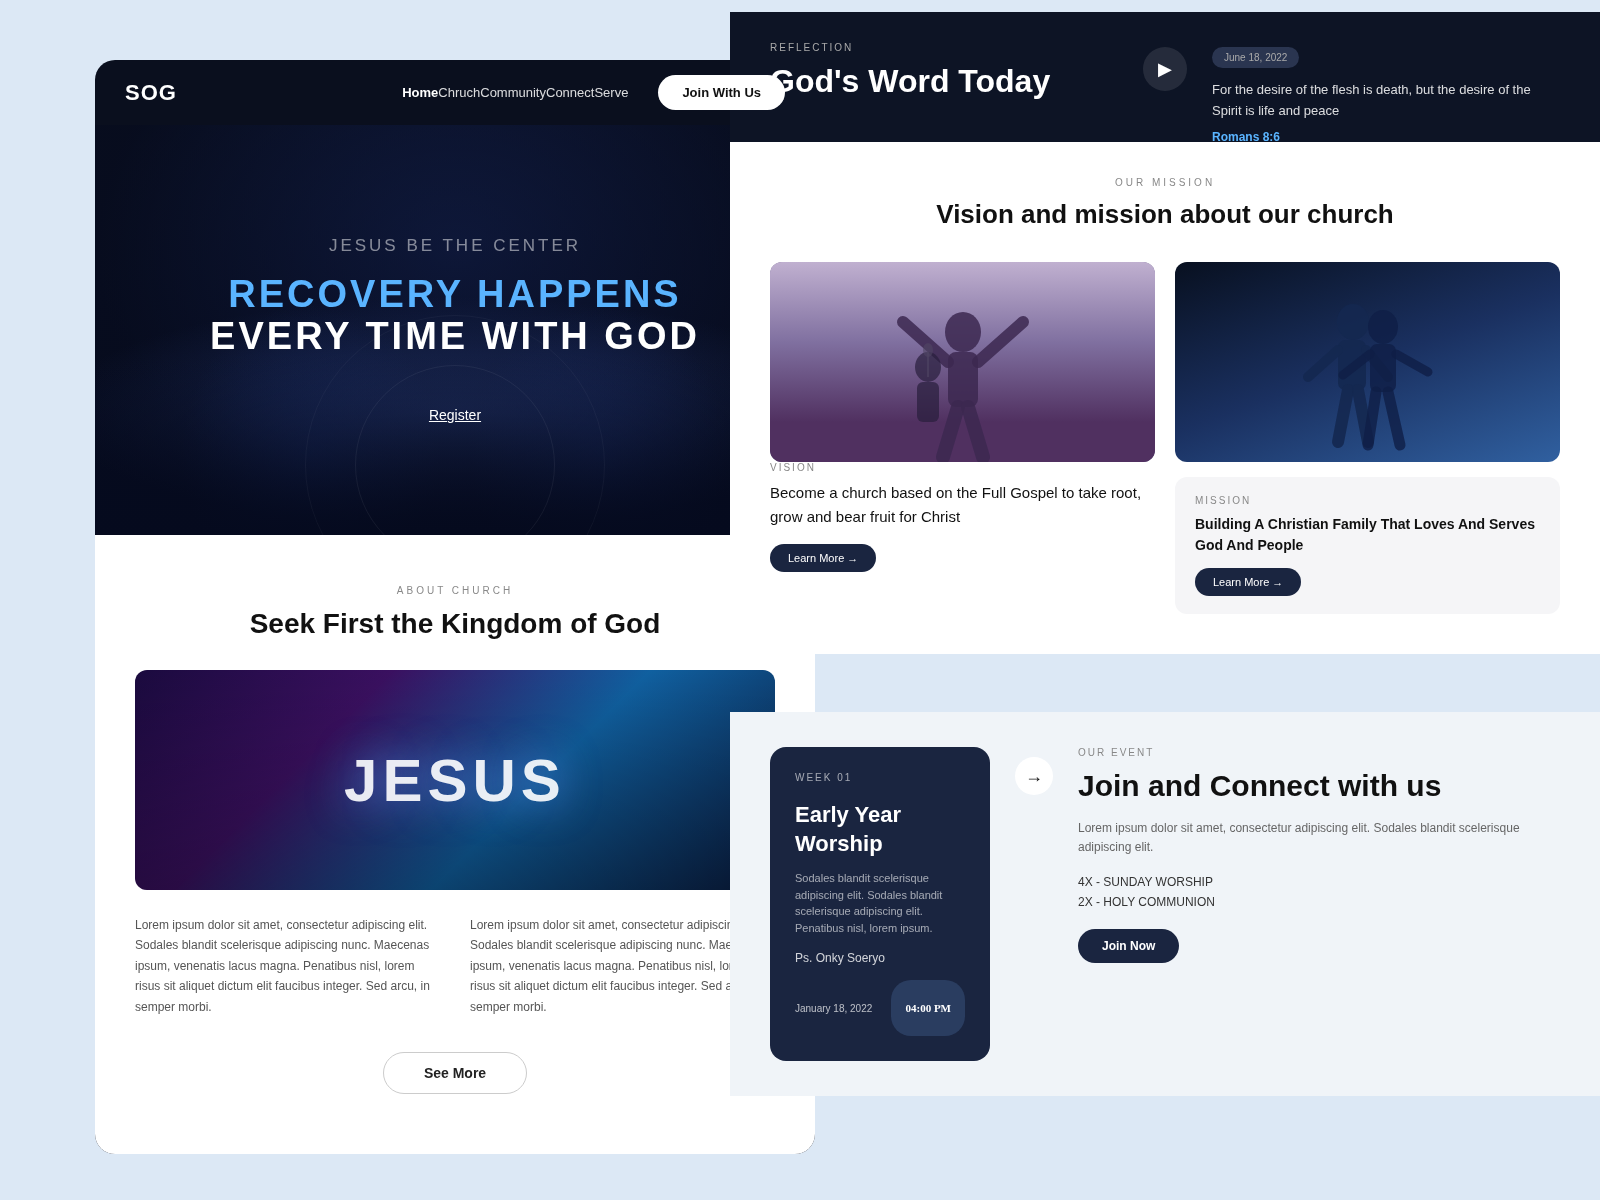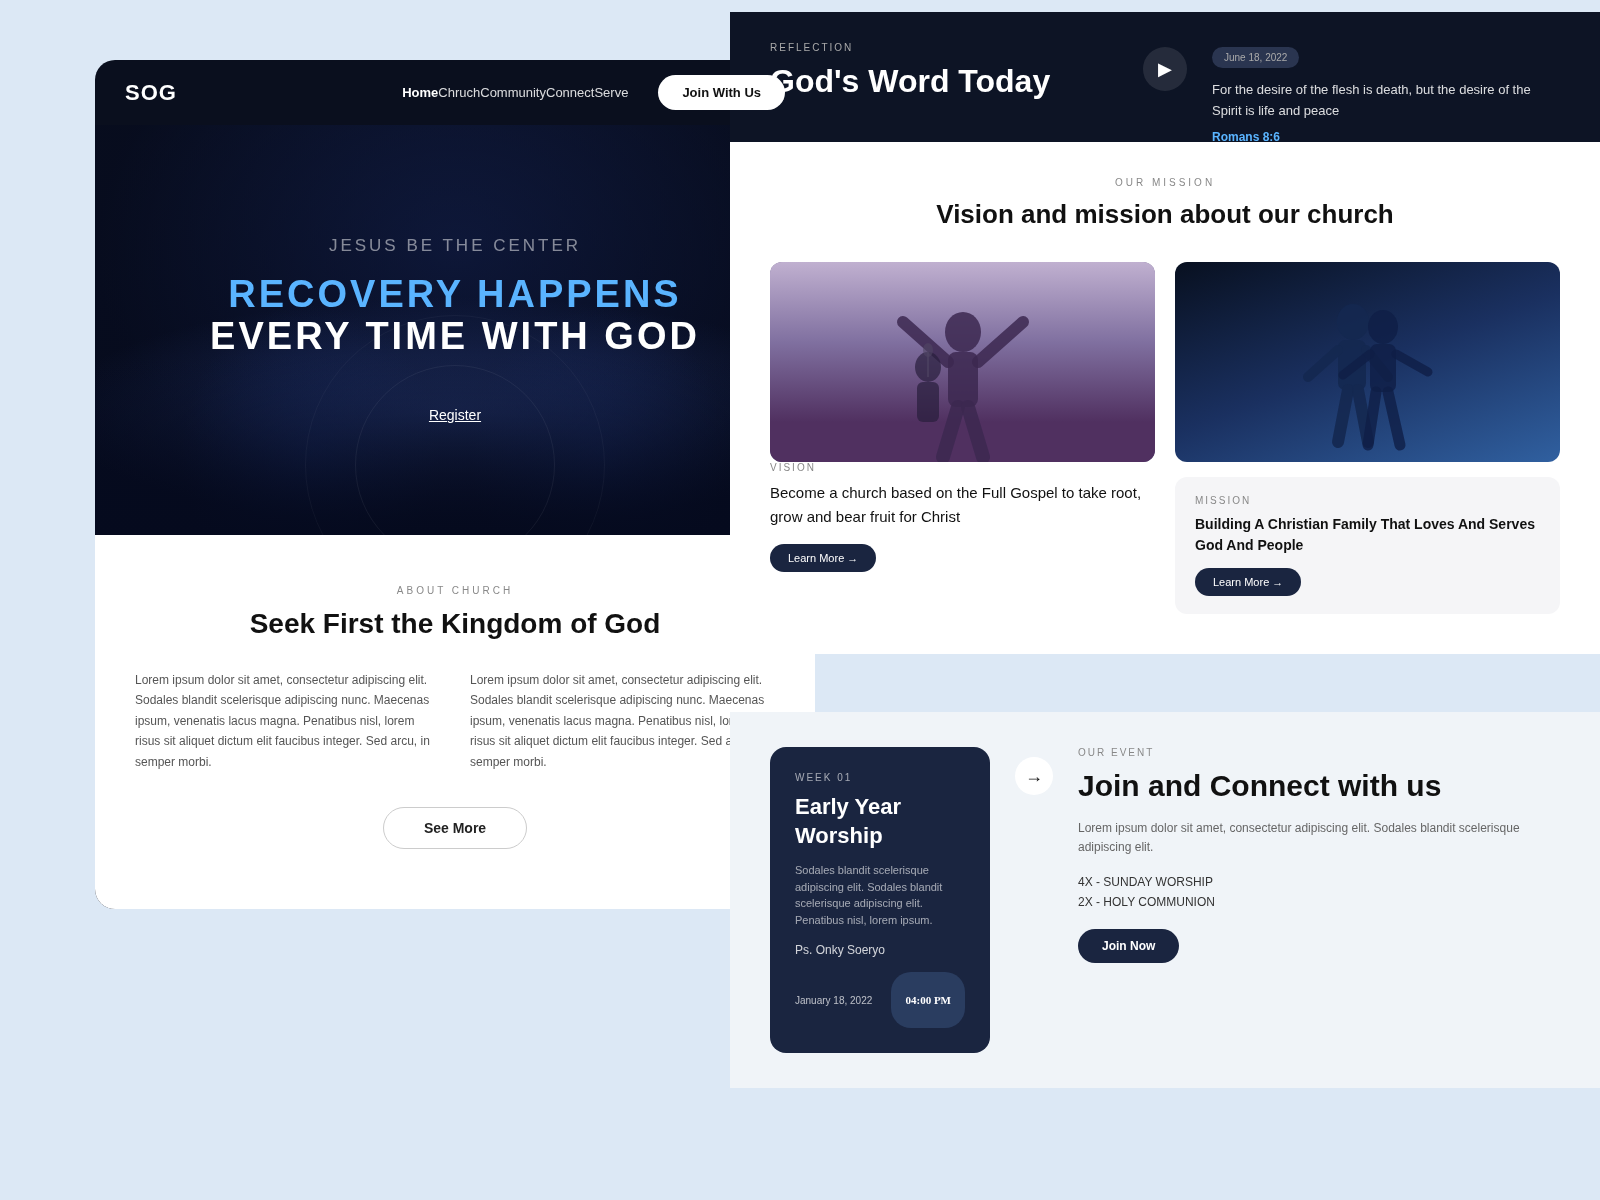--- a/index.html
+++ b/index.html
@@ -384,21 +384,21 @@
       width: 220px;
       flex-shrink: 0;
       color: white;
       position: relative;
     }
     .event-week {
       color: rgba(255,255,255,0.6);
       font-size: 10px;
       letter-spacing: 2px;
       text-transform: uppercase;
-      margin-bottom: 10px;
+      margin-bottom: 18px;
     }
     .event-name {
       font-size: 22px;
       font-weight: 800;
       line-height: 1.3;
       margin-bottom: 12px;
     }
     .event-lorem {
       font-size: 11px;
       color: rgba(255,255,255,0.6);
@@ -581,20 +581,24 @@
       <div class="hero-subtitle">JESUS BE THE CENTER</div>
       <div class="hero-title-blue">RECOVERY HAPPENS</div>
       <div class="hero-title-white">EVERY TIME WITH GOD</div>
       <span class="hero-register">Register</span>
     </div>
   </div>
 
   <div class="about-section">
     <div class="about-label">ABOUT CHURCH</div>
     <div class="about-title">Seek First the Kingdom of God</div>
+    <div class="about-img">
+      <div class="about-img-overlay"></div>
+      <div class="about-img-text">JESUS</div>
+    </div>
     <div class="about-text-cols">
       <p class="about-text">Lorem ipsum dolor sit amet, consectetur adipiscing elit. Sodales blandit scelerisque adipiscing nunc. Maecenas ipsum, venenatis lacus magna. Penatibus nisl, lorem risus sit aliquet dictum elit faucibus integer. Sed arcu, in semper morbi.</p>
       <p class="about-text">Lorem ipsum dolor sit amet, consectetur adipiscing elit. Sodales blandit scelerisque adipiscing nunc. Maecenas ipsum, venenatis lacus magna. Penatibus nisl, lorem risus sit aliquet dictum elit faucibus integer. Sed arcu, in semper morbi.</p>
     </div>
     <button class="see-more-btn">See More</button>
   </div>
 
 </div>
 
 <div class="right-panel">

